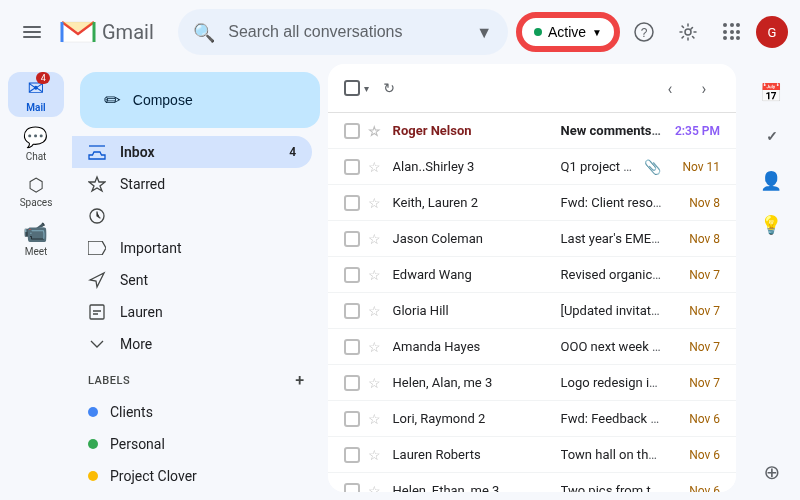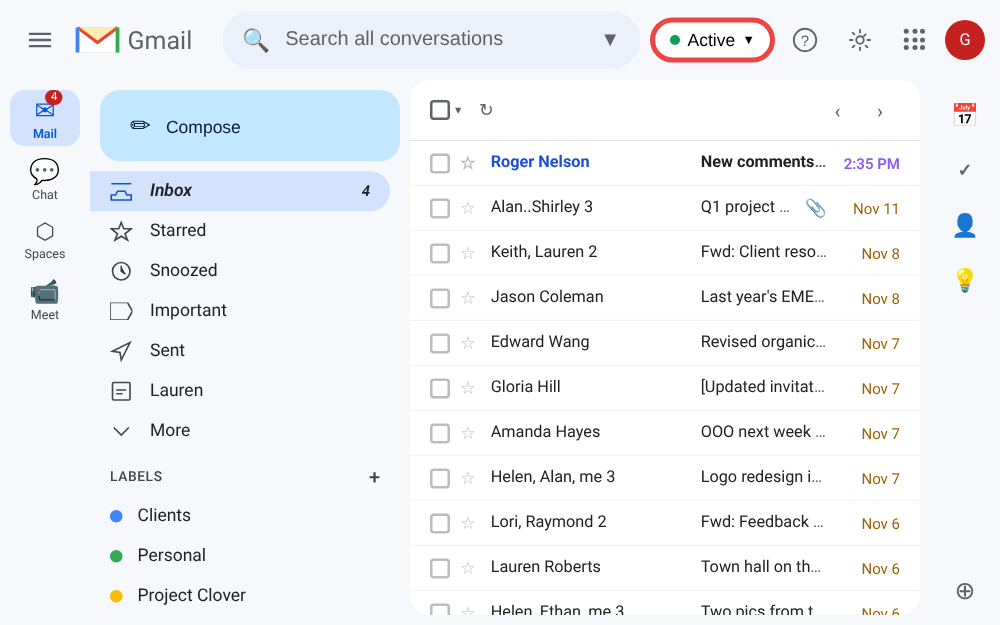--- a/index.html
+++ b/index.html
@@ -8,33 +8,33 @@
     
     .top-bar { display: flex; align-items: center; padding: 8px 12px; background: #f6f8fc; height: 64px; flex-shrink: 0; gap: 8px; }
     .hamburger-btn { width: 40px; height: 40px; display: flex; align-items: center; justify-content: center; border-radius: 50%; cursor: pointer; border: none; background: transparent; }
     .gmail-logo { display: flex; align-items: center; gap: 2px; margin-right: 16px; }
     .search-bar { flex: 1; display: flex; align-items: center; background: #eaf1fb; border-radius: 24px; padding: 0 16px; height: 46px; max-width: 720px; }
     .search-bar input { border: none; background: transparent; font-size: 16px; color: #202124; outline: none; flex: 1; }
     .search-bar input::placeholder { color: #5f6368; }
     .search-icon { color: #5f6368; margin-right: 12px; font-size: 18px; }
     .search-arrow { color: #5f6368; margin-left: 8px; font-size: 16px; cursor: pointer; }
     .top-right { display: flex; align-items: center; gap: 4px; margin-left: auto; }
-    .active-btn { display: flex; align-items: center; gap: 6px; padding: 6px 12px; border-radius: 20px; border: 4px solid #ef4444; background: white; cursor: pointer; font-size: 14px; }
+    .active-btn { display: flex; align-items: center; gap: 6px; padding: 6px 12px; border-radius: 20px; border: 6px solid #ef4444; background: white; cursor: pointer; font-size: 14px; }
     .active-dot { width: 8px; height: 8px; background: #0f9d58; border-radius: 50%; }
     .icon-btn { width: 40px; height: 40px; display: flex; align-items: center; justify-content: center; border-radius: 50%; cursor: pointer; color: #5f6368; font-size: 18px; }
     .apps-icon { display: grid; grid-template-columns: 1fr 1fr 1fr; gap: 2px; width: 18px; height: 18px; }
     .apps-icon span { width: 4px; height: 4px; background: #5f6368; border-radius: 50%; display: block; }
     .avatar { width: 32px; height: 32px; border-radius: 50%; background: #c5221f; color: white; display: flex; align-items: center; justify-content: center; font-size: 13px; cursor: pointer; }
 
     
     .sidebar { width: 256px; flex-shrink: 0; padding: 8px 0; overflow-y: auto; background: #f6f8fc; }
     .compose-btn { display: flex; align-items: center; gap: 12px; margin: 0 8px 8px 8px; padding: 16px 24px; background: #c2e7ff; border-radius: 16px; cursor: pointer; font-size: 14px; font-weight: 500; color: #001d35; width: calc(100% - 16px); border: none; }
     .compose-icon { font-size: 20px; color: #001d35; }
     .nav-item { display: flex; align-items: center; padding: 4px 16px 4px 16px; height: 32px; cursor: pointer; border-radius: 0 16px 16px 0; margin-right: 16px; font-size: 14px; color: #202124; }
-    .nav-item.active { background: #d3e3fd; font-weight: 600; font-style: italic; }
+    .nav-item.active { background: #d3e3fd; font-weight: 600; }
     .nav-item-icon { width: 20px; margin-right: 12px; font-size: 16px; color: #444746; display: flex; align-items: center; }
     .nav-item-label { flex: 1; }
     .nav-item-count { font-size: 12px; font-weight: 600; color: #202124; }
     .sidebar-section-header { display: flex; align-items: center; justify-content: space-between; padding: 8px 16px 4px 16px; font-size: 11px; font-weight: 500; color: #444746; letter-spacing: 0.5px; text-transform: uppercase; gap: 48px; }
     .sidebar-section-header .add-btn { width: 24px; height: 24px; display: flex; align-items: center; justify-content: center; border-radius: 50%; cursor: pointer; font-size: 16px; color: #444746; }
     .label-dot { width: 10px; height: 10px; border-radius: 50%; margin-right: 12px; flex-shrink: 0; }
 
     
     .content { flex: 1; display: flex; flex-direction: column; background: white; border-radius: 16px; margin: 0 8px 8px 0; overflow: hidden; }
     .email-toolbar { display: flex; align-items: center; padding: 8px 16px; border-bottom: 1px solid #e0e0e0; gap: 8px; }
@@ -51,21 +51,21 @@
     .email-row.unread { background: white; font-weight: 600; }
     .email-row .row-check { width: 16px; height: 16px; border: 2px solid #bdbdbd; border-radius: 3px; flex-shrink: 0; cursor: pointer; }
     .email-row .row-star { font-size: 14px; color: #bdbdbd; cursor: pointer; margin-right: 4px; flex-shrink: 0; }
     .email-row .sender { width: 160px; flex-shrink: 0; overflow: hidden; text-overflow: ellipsis; white-space: nowrap; font-size: 13px; }
     .email-row .subject-snippet { flex: 1; overflow: hidden; text-overflow: ellipsis; white-space: nowrap; font-size: 13px; color: #5f6368; }
     .email-row .subject-snippet .subject { color: #202124; font-weight: inherit; }
     .email-row .date { font-size: 12px; color: #a16207; flex-shrink: 0; text-align: right; min-width: 50px; }
     .email-row .paperclip { font-size: 14px; color: #5f6368; flex-shrink: 0; }
     .unread .subject-snippet .subject { font-weight: 700; }
     .unread .date { font-weight: 600; color: #8b5cf6; }
-    .unread .sender { font-weight: 700; color: #1d4ed8; }
+    .unread .sender { font-weight: 700; color: #7f1d1d; }
 
     
     .right-panel { width: 56px; flex-shrink: 0; display: flex; flex-direction: column; align-items: center; padding: 8px 0; gap: 4px; background: #f6f8fc; }
     .right-panel-icon { width: 40px; height: 40px; display: flex; align-items: center; justify-content: center; border-radius: 50%; cursor: pointer; color: #444746; font-size: 18px; }
 
     
     .left-panel { width: 72px; flex-shrink: 0; display: flex; flex-direction: column; align-items: center; padding-top: 8px; gap: 4px; background: #f6f8fc; }
     .left-panel-item { display: flex; flex-direction: column; align-items: center; gap: 2px; padding: 4px; border-radius: 12px; cursor: pointer; width: 56px; }
     .left-panel-item.active { background: #d3e3fd; }
     .left-panel-item .lp-icon { font-size: 20px; color: #444746; }
@@ -194,21 +194,20 @@
     <span class="nav-item-label">Starred</span>
 
   </div>
           <div class="nav-item">
     <span class="nav-item-icon">
               <svg width="18" height="18" viewBox="0 0 18 18">
                 <circle cx="9" cy="9" r="7" fill="none" stroke="#444746" stroke-width="1.3"></circle>
                 <path d="M9 5v4l3 2" stroke="#444746" stroke-width="1.3" stroke-linecap="round"></path>
               </svg>
             </span>
-    <span class="nav-item-label">Snoozed</span>
 
   </div>
           <div class="nav-item">
     <span class="nav-item-icon">
               <svg width="18" height="14" viewBox="0 0 18 14">
                 <polygon points="0,0 14,0 18,7 14,14 0,14" fill="none" stroke="#444746" stroke-width="1.3"></polygon>
               </svg>
             </span>
     <span class="nav-item-label">Important</span>
 

